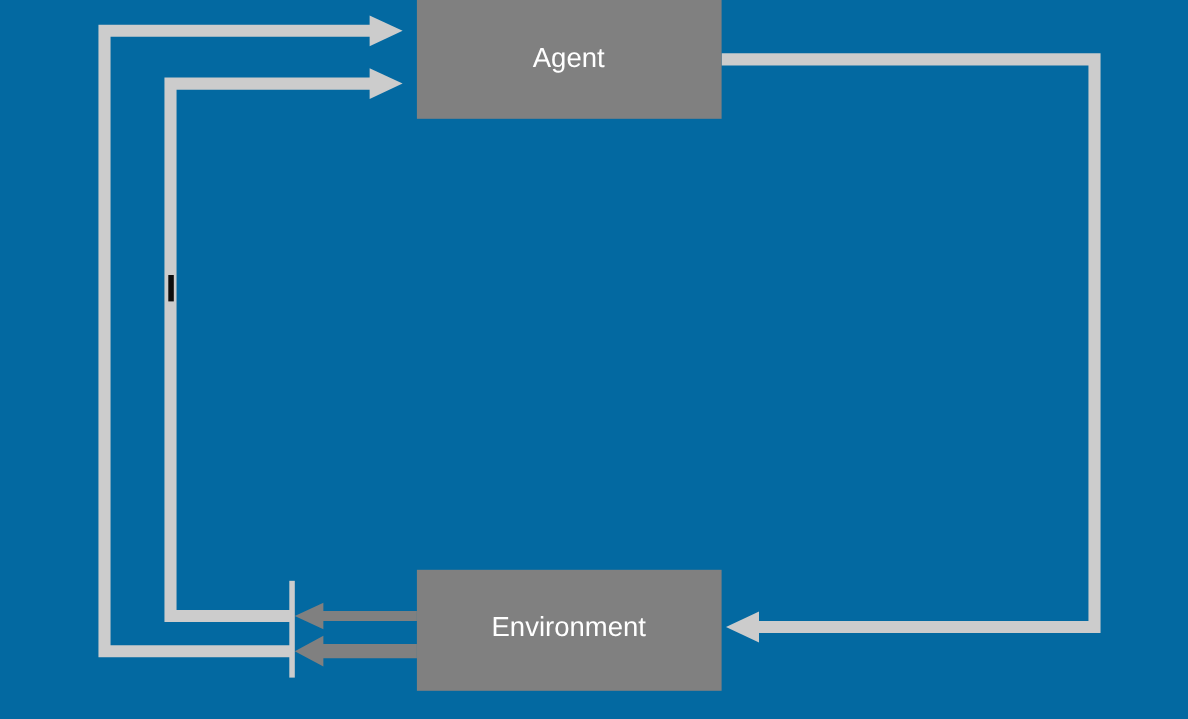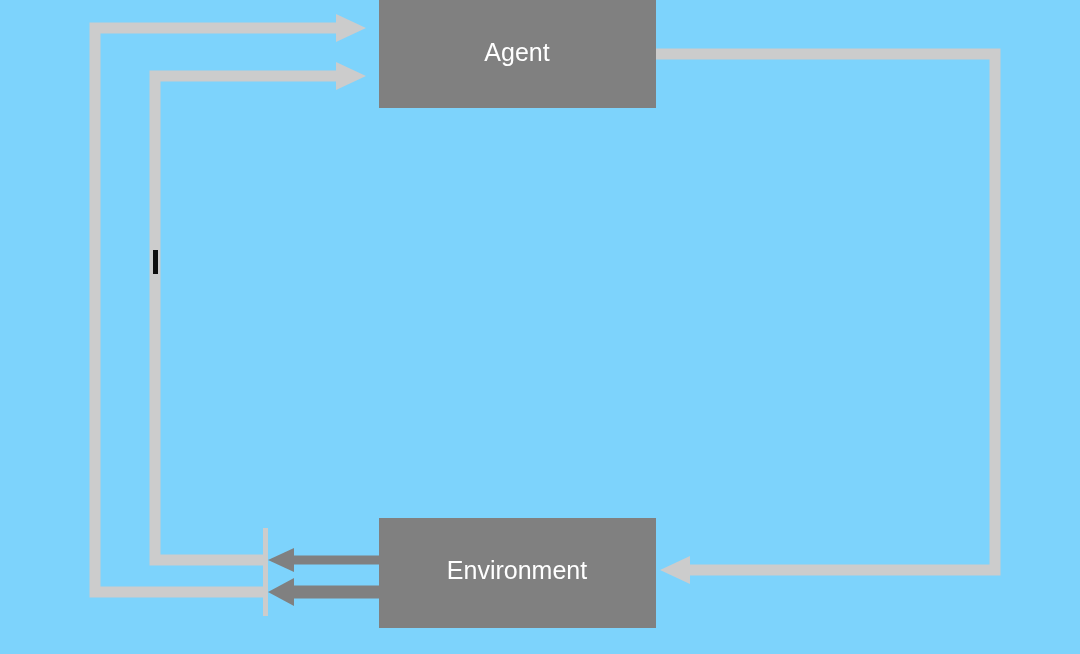--- a/index.html
+++ b/index.html
@@ -4,21 +4,21 @@
 <style>
   html, body {
     margin: 0;
     padding: 0;
     background: #000000;
   }
   #canvas {
     position: relative;
     width: 1080px;
     height: 654px;
-    background: #7dd3fc;
+    background: #0369a1;
     overflow: hidden;
     font-family: "Liberation Sans", sans-serif;
   }
   #canvas svg {
     position: absolute;
     top: 0;
     left: 0;
     width: 1080px;
     height: 654px;
     display: block;

